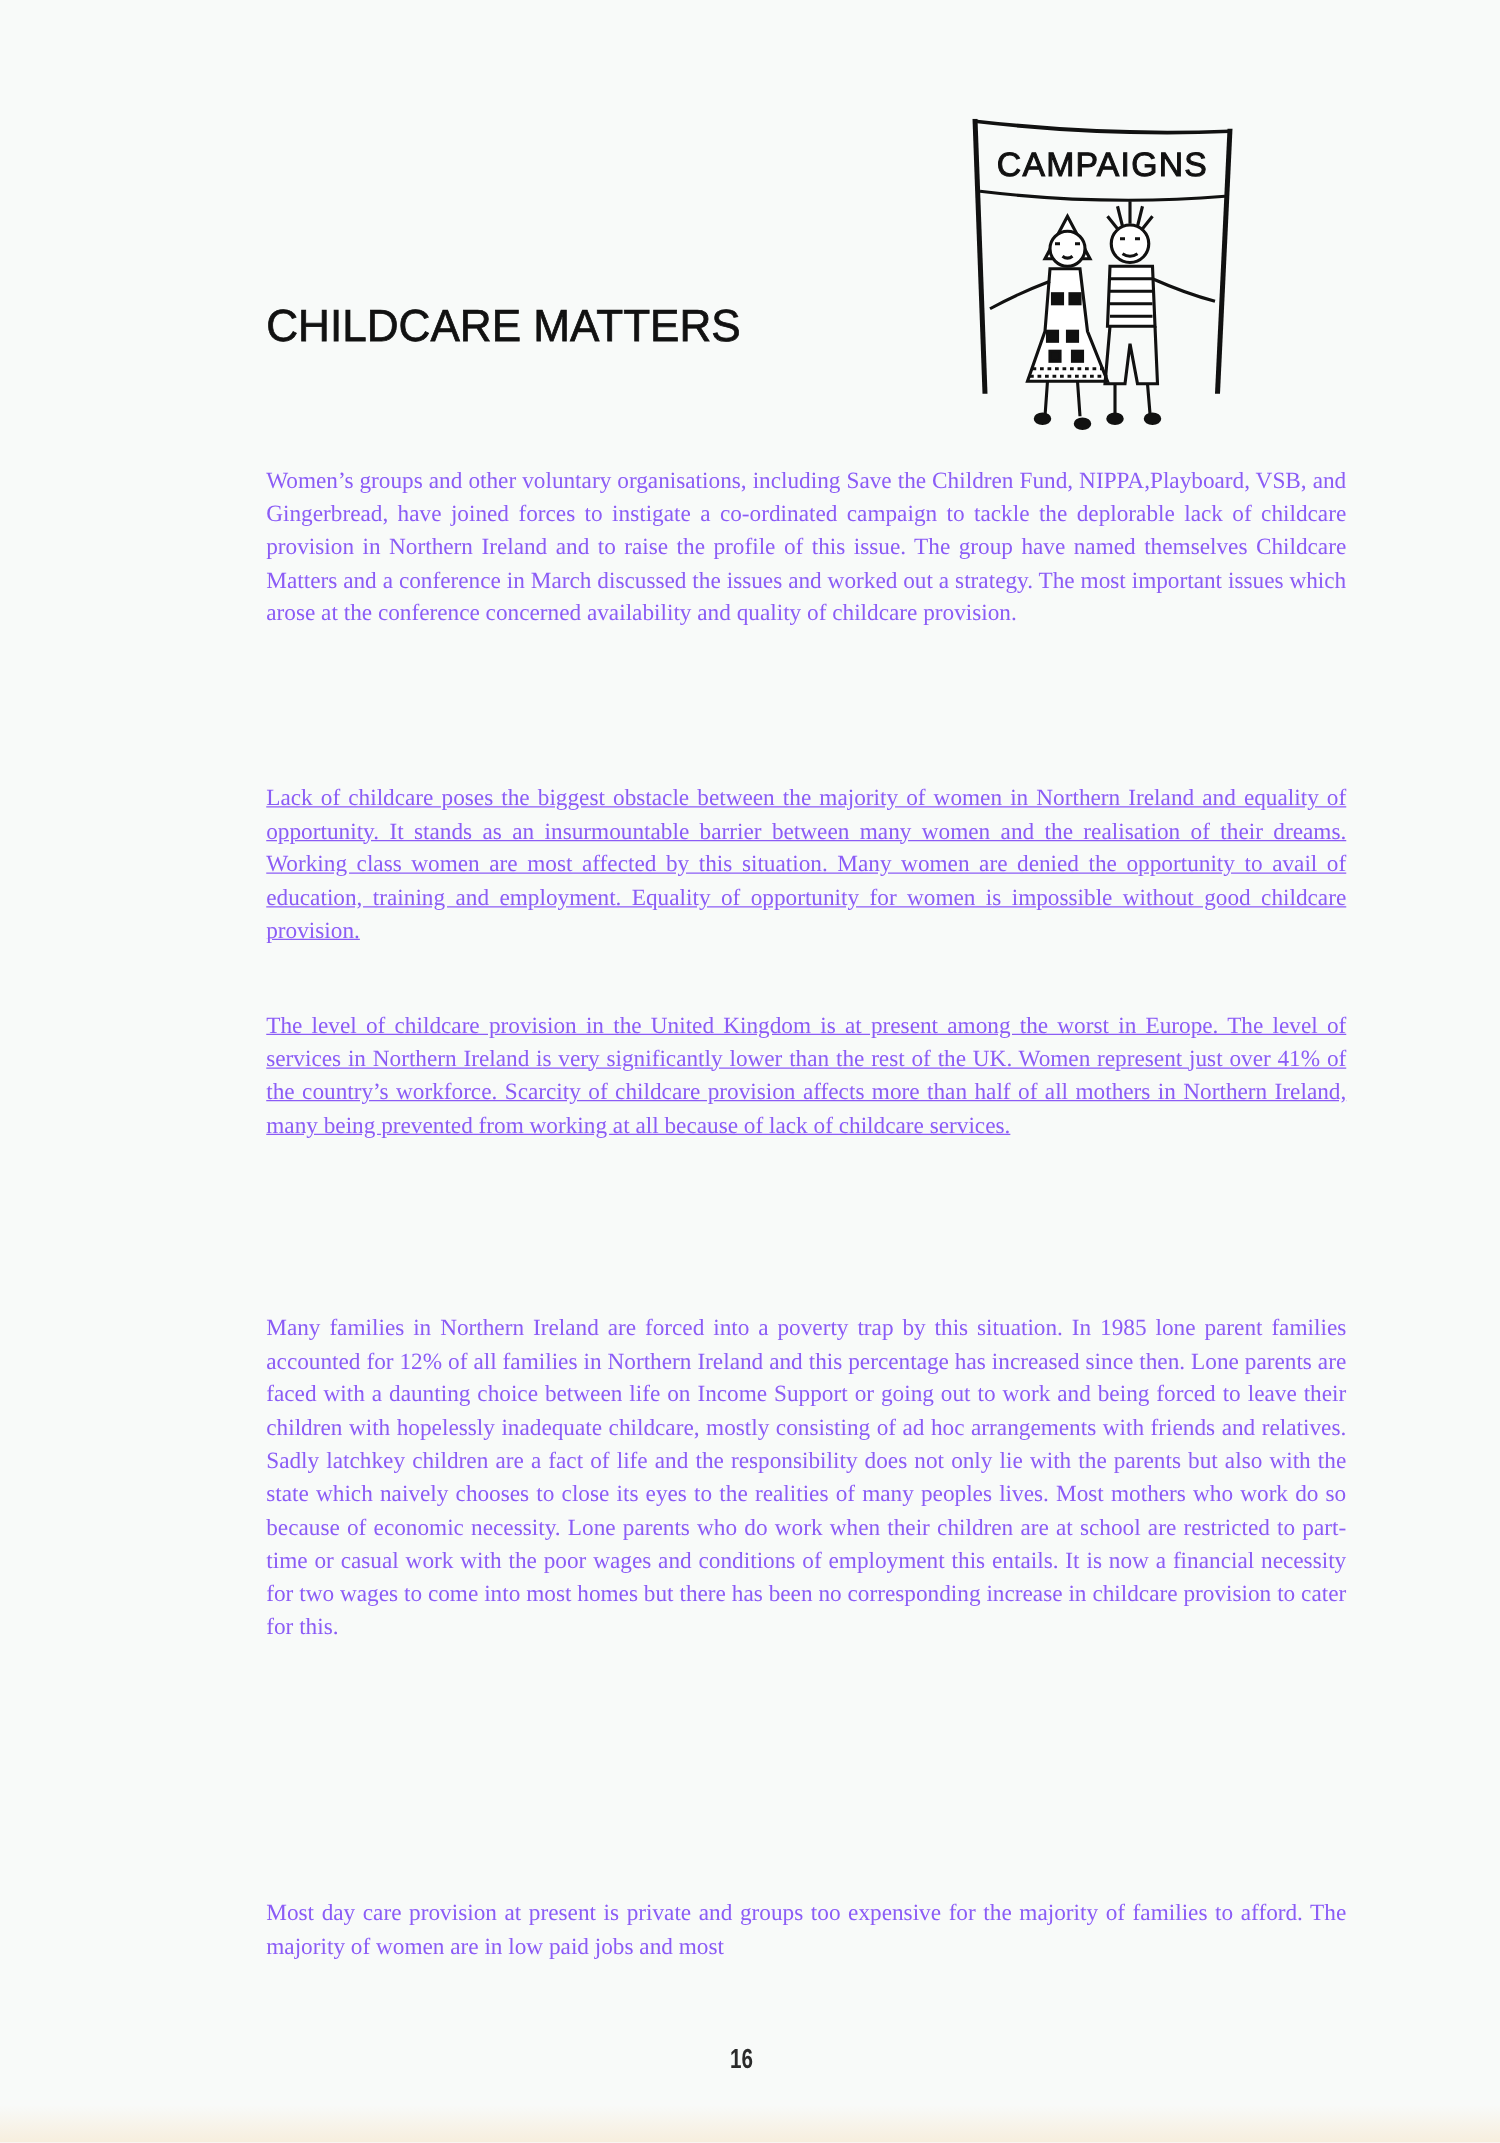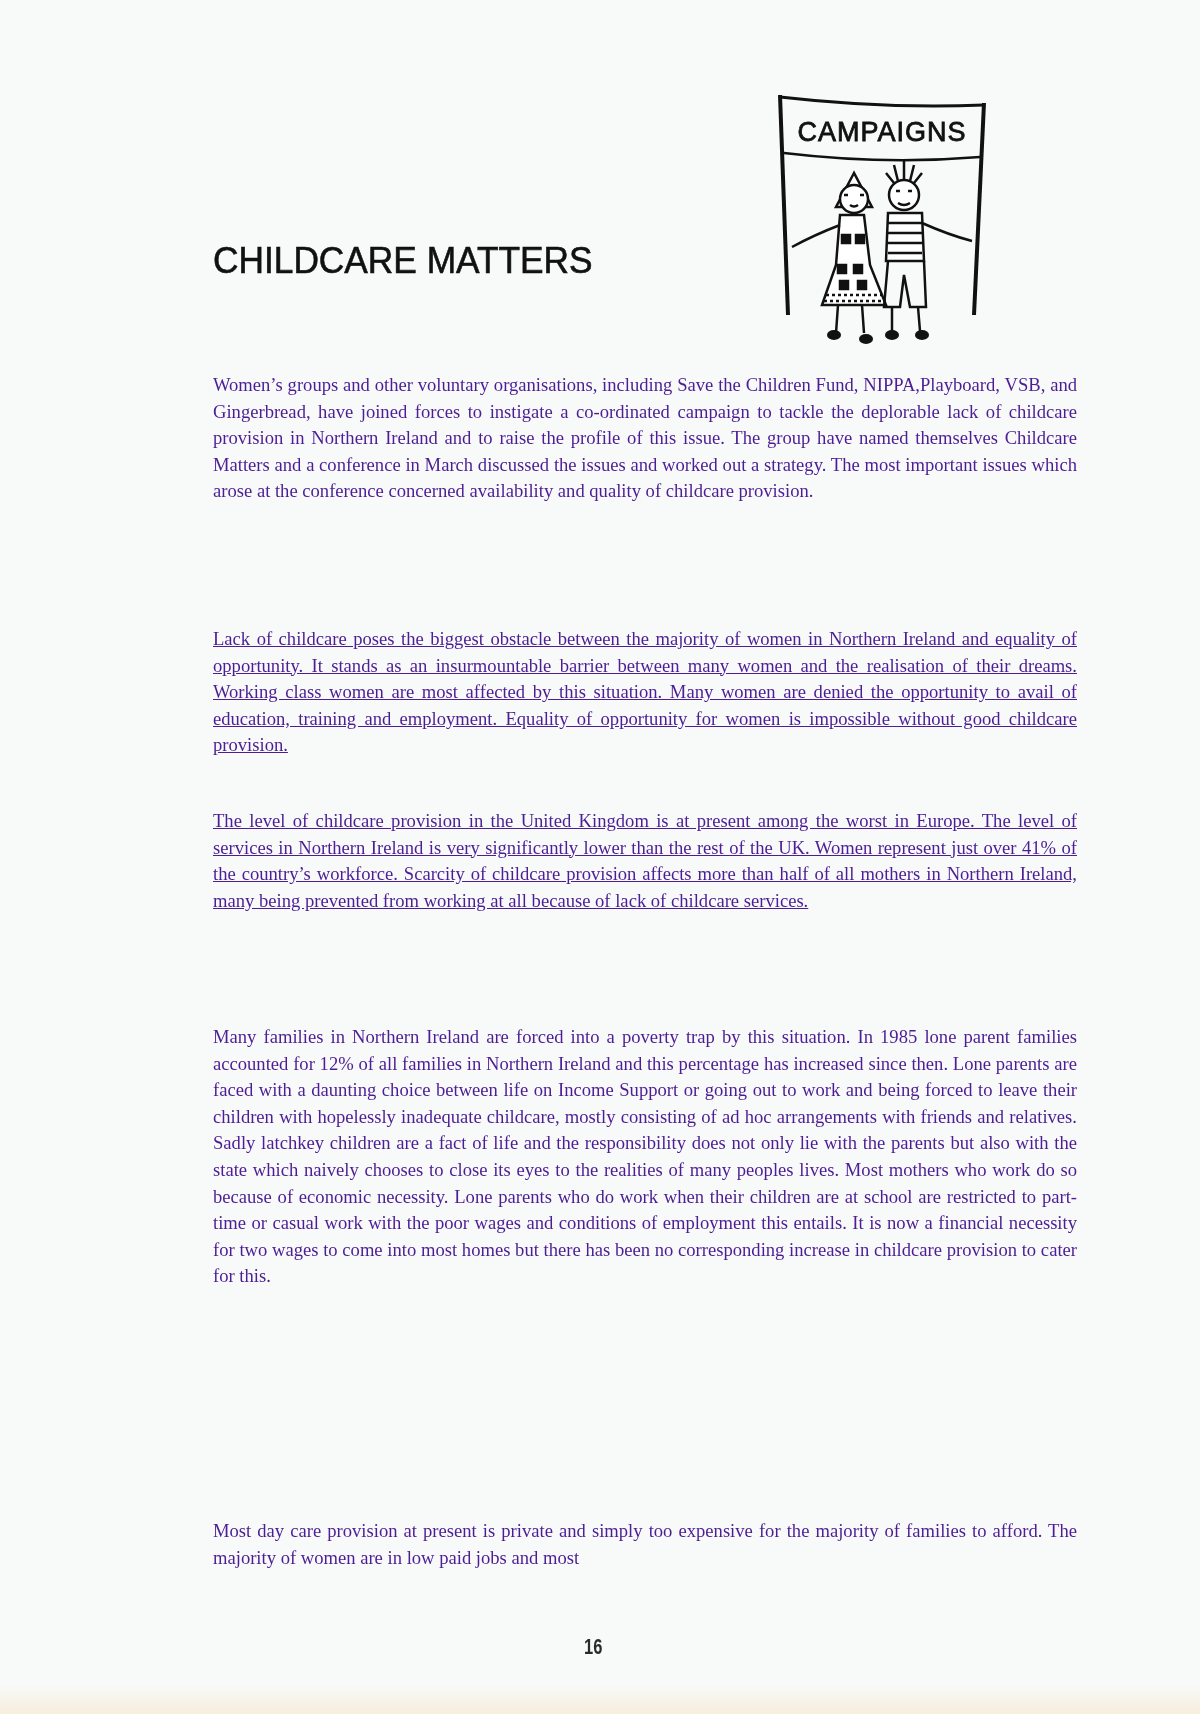--- a/index.html
+++ b/index.html
@@ -17,27 +17,27 @@
     position: absolute; left: 213px; top: 240px;
     font-family: "Liberation Sans", "DejaVu Sans", sans-serif;
     font-size: 36px; font-weight: normal; letter-spacing: 0px;
     color: #111; margin: 0; transform: scaleX(0.98); transform-origin: left;
     -webkit-text-stroke: 0.6px #111;
   }
   .campaign-badge { position: absolute; left: 774px; top: 95px; width: 220px; height: 252px; text-align: right; }
   .body-text {
     position: absolute; left: 213px; width: 864px;
     font-size: 18.6px; line-height: 26.6px; text-align: justify;
-    color: #4c1d95;
+    color: #8b5cf6;
   }
   .body-text p { margin: 0; }
   #p1 { top: 372px; }
   #p2 { top: 626px; text-decoration: underline; }
   #p3 { top: 808px; text-decoration: underline; }
-  #p4 { top: 1024px; }
+  #p4 { top: 1050px; }
   #p5 { top: 1518px; }
   .page-number {
     position: absolute; left: 584px; top: 1634px;
     font-family: "Liberation Sans Narrow", "Liberation Sans", "DejaVu Sans", sans-serif;
     font-size: 22px; font-weight: bold; color: #2a2a2a;
     transform: scaleX(0.75); transform-origin: left;
   }
 </style>
 </head>
 <body>
@@ -95,16 +95,16 @@
 <div class="body-text" id="p2">
   <p>Lack of childcare poses the biggest obstacle between the majority of women in Northern Ireland and equality of opportunity. It stands as an insurmountable barrier between many women and the realisation of their dreams. Working class women are most affected by this situation. Many women are denied the opportunity to avail of education, training and employment. Equality of opportunity for women is impossible without good childcare provision.</p>
 </div>
 <div class="body-text" id="p3">
   <p>The level of childcare provision in the United Kingdom is at present among the worst in Europe. The level of services in Northern Ireland is very significantly lower than the rest of the UK. Women represent just over 41% of the country’s workforce. Scarcity of childcare provision affects more than half of all mothers in Northern Ireland, many being prevented from working at all because of lack of childcare services.</p>
 </div>
 <div class="body-text" id="p4">
   <p>Many families in Northern Ireland are forced into a poverty trap by this situation. In 1985 lone parent families accounted for 12% of all families in Northern Ireland and this percentage has increased since then. Lone parents are faced with a daunting choice between life on Income Support or going out to work and being forced to leave their children with hopelessly inadequate childcare, mostly consisting of ad hoc arrangements with friends and relatives. Sadly latchkey children are a fact of life and the responsibility does not only lie with the parents but also with the state which naively chooses to close its eyes to the realities of many peoples lives. Most mothers who work do so because of economic necessity. Lone parents who do work when their children are at school are restricted to part-time or casual work with the poor wages and conditions of employment this entails. It is now a financial necessity for two wages to come into most homes but there has been no corresponding increase in childcare provision to cater for this.</p>
 </div>
 <div class="body-text" id="p5">
-  <p>Most day care provision at present is private and simply too expensive for the majority of families to afford. The majority of women are in low paid jobs and most</p>
+  <p>Most day care provision at present is private and groups too expensive for the majority of families to afford. The majority of women are in low paid jobs and most</p>
 </div>
 
 <div class="page-number">16</div>
 
 </body></html>

